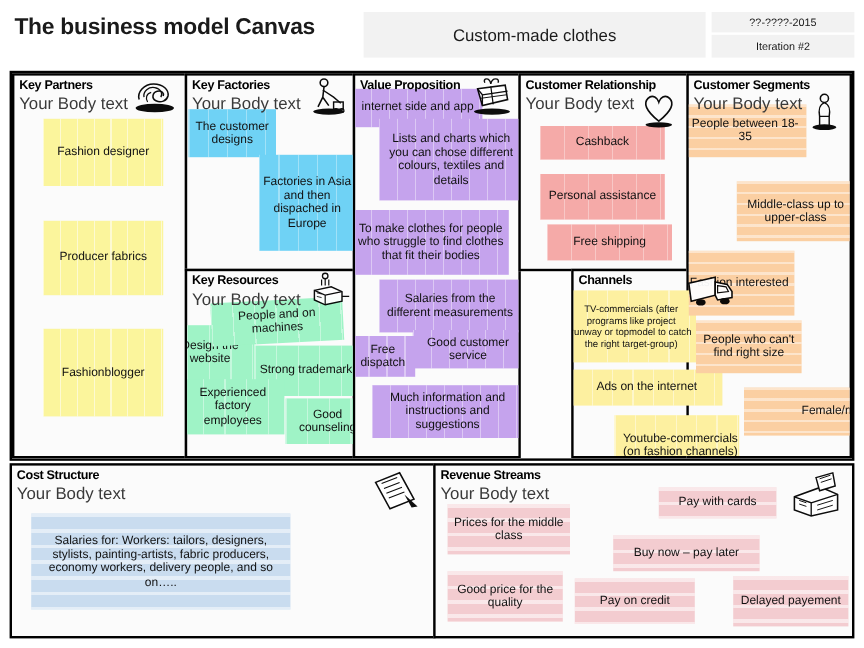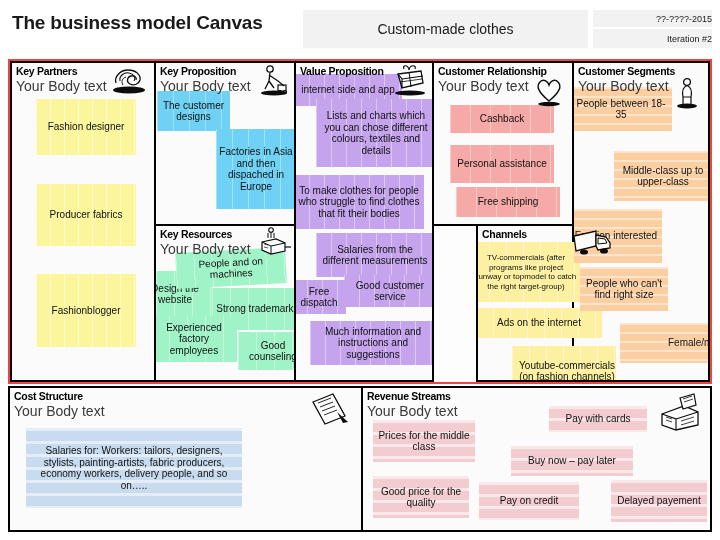--- a/index.html
+++ b/index.html
@@ -17,29 +17,29 @@
     font-size:19px;font-weight:bold;color:#1a1a1a;line-height:22px;
     letter-spacing:-0.2px;
   }
   .title-box{
     position:absolute;left:303px;top:10px;width:285px;height:38px;
     background:#f2f2f2;display:flex;align-items:center;justify-content:center;
     font-size:14px;color:#1a1a1a;
   }
   .meta-box{
     position:absolute;left:593px;top:10px;width:119px;height:17px;
-    background:#f2f2f2;display:flex;align-items:center;justify-content:flex-end;
+    background:#f2f2f2;display:flex;align-items:center;justify-content:center;
     font-size:9px;color:#1a1a1a;
   }
   .meta-box.second{top:29px;height:19px;}
 
   
   .grid-frame{
     position:absolute;left:8px;top:59px;width:704px;height:325px;
-    border:2px solid #ef4444;box-sizing:border-box;background:#fdfdfd;
+    border:2px solid #000000;box-sizing:border-box;background:#fdfdfd;
   }
   .bottom-frame{
     position:absolute;left:8px;top:386px;width:704px;height:146px;
     box-sizing:border-box;background:#fdfdfd;
   }
   .cell{
     position:absolute;box-sizing:border-box;background:#fbfbfb;
     border:2px solid #000;overflow:hidden;
   }
   .cell-head{
@@ -133,21 +133,21 @@
       <div class="note n-yellow" style="left:24px;top:121px;width:100px;height:62px;">
         <span>Producer fabrics</span>
       </div>
       <div class="note n-yellow" style="left:24px;top:211px;width:100px;height:73px;">
         <span>Fashionblogger</span>
       </div>
     </div>
 
     <div class="cell" style="left:144px;top:0px;width:142px;height:165px;">
       <div class="cell-head">
-        <div class="cell-title">Key Proposition</div>
+        <div class="cell-title">Key Factories</div>
         <div class="cell-sub">Your Body text</div>
       </div>
       <div class="cell-icon" style="right:4px;top:1px;width:36px;height:32px;">
         <svg viewBox="0 0 36 32" width="36" height="32">
           <ellipse cx="20" cy="29" rx="13" ry="2.6" fill="#000"></ellipse>
           <circle cx="16" cy="5" r="3.2" fill="none" stroke="#000" stroke-width="1.3"></circle>
           <path d="M16 8.5 L15 17 L11 25 M15 17 L20 24" fill="none" stroke="#000" stroke-width="1.3"></path>
           <path d="M15 11 L24 17 L30 22" fill="none" stroke="#000" stroke-width="1.2"></path>
           <rect x="24" y="21" width="8" height="6" fill="none" stroke="#000" stroke-width="1.2"></rect>
           <circle cx="26" cy="28" r="1.6" fill="none" stroke="#000" stroke-width="1"></circle>

